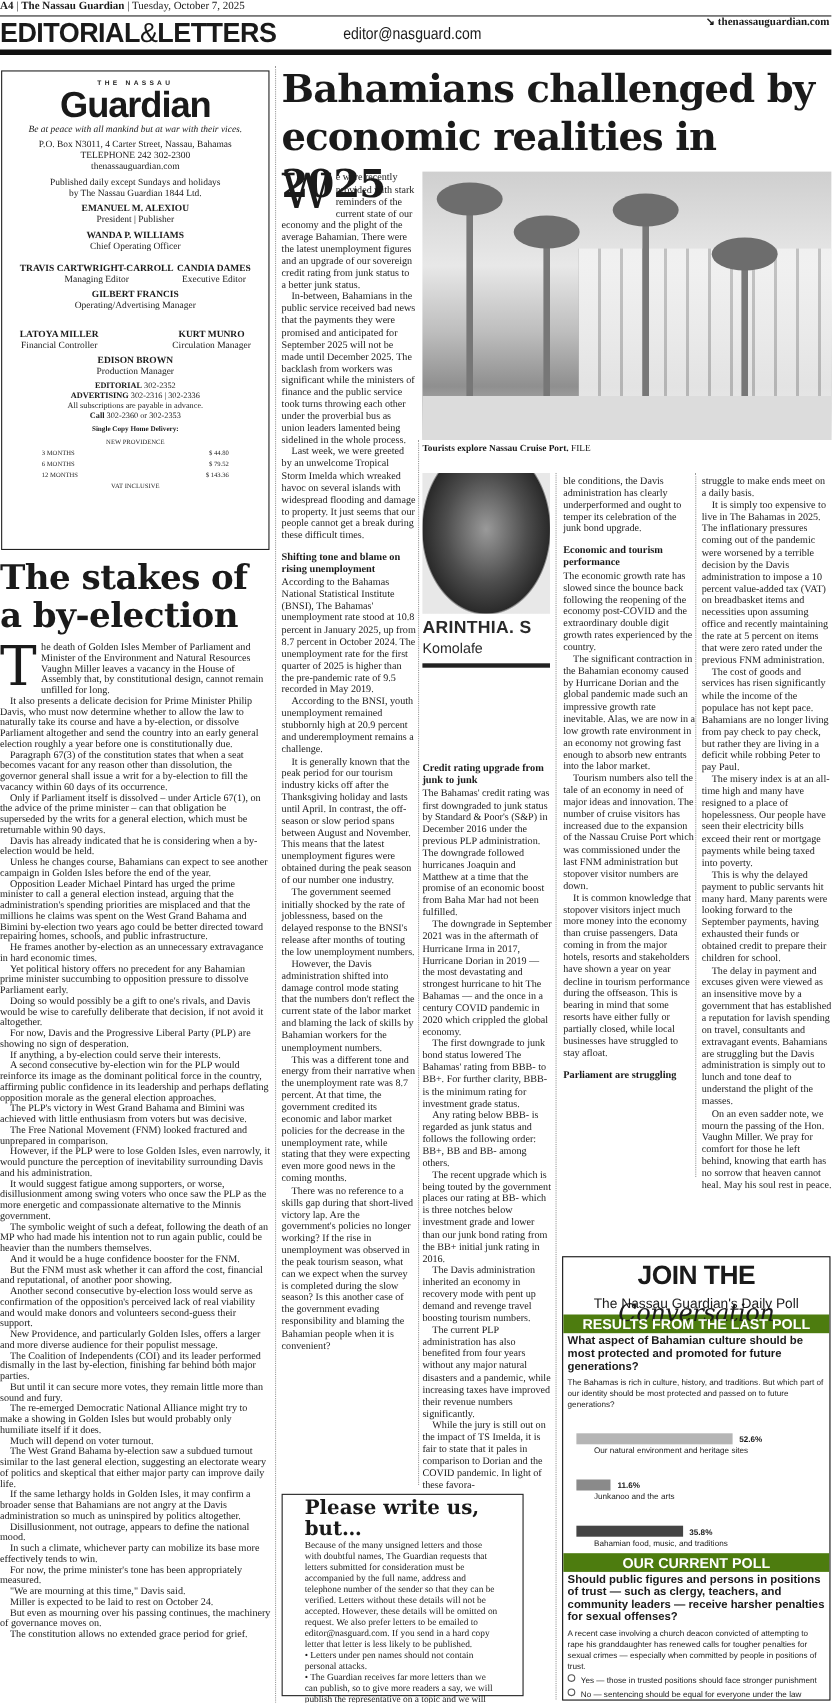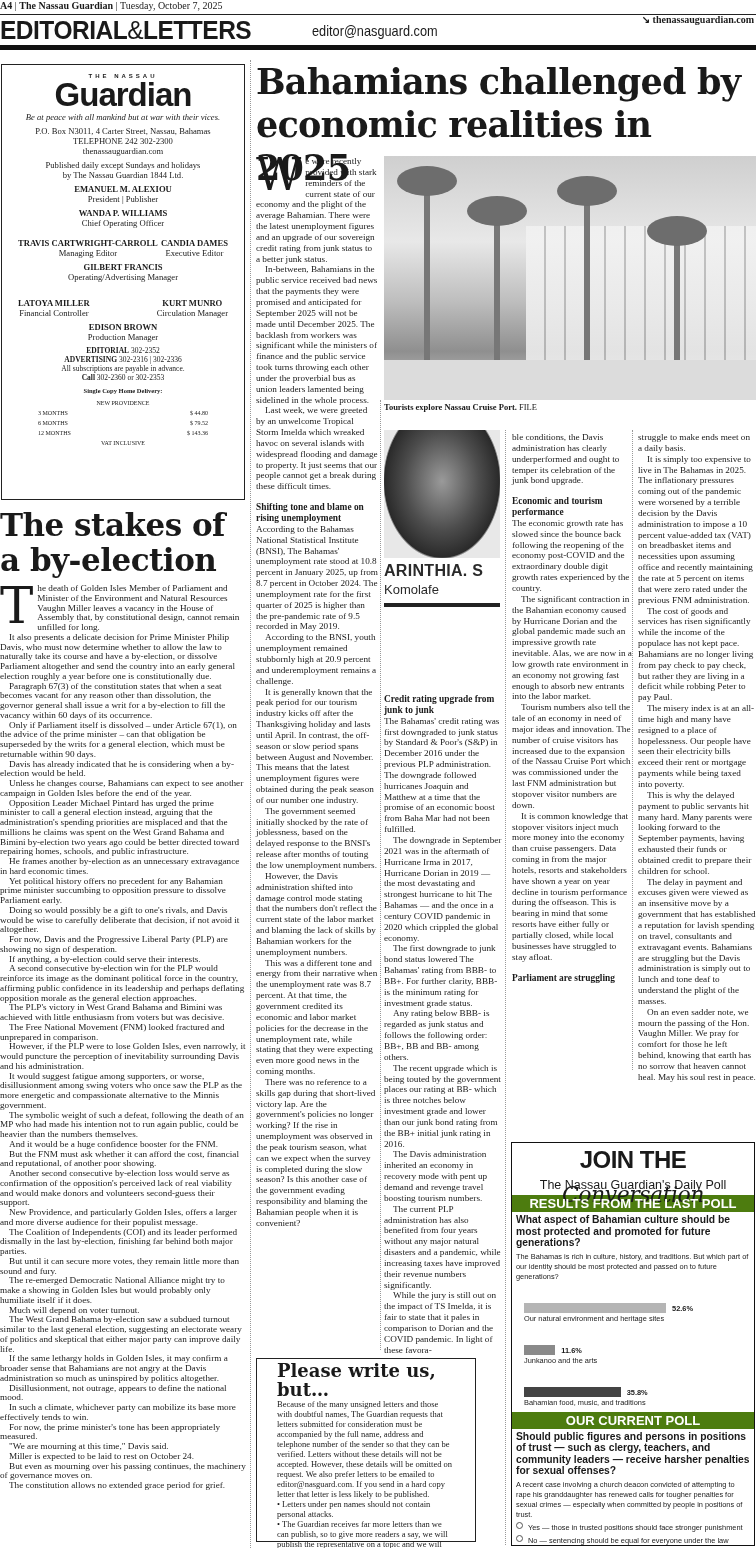--- a/index.html
+++ b/index.html
@@ -52,21 +52,21 @@
 .poll .jt{height:34px;text-align:center;font-weight:bold;font-size:24px;line-height:34px;letter-spacing:-.5px}
 .poll .jt i{font-family:"DejaVu Serif",serif;font-weight:normal;font-style:italic;font-size:22px}
 .poll .sub{text-align:center;font-size:12.5px;line-height:16px;margin-bottom:2px}
 .poll .bar-head{background:#4d7c0f;color:#fff;text-align:center;font-weight:bold;font-size:13px;line-height:17px}
 .poll .q{font-weight:bold;font-size:10.3px;line-height:11.5px;padding:2px 4px}
 .poll .d{font-size:7.4px;line-height:10px;padding:1px 4px}
 .poll .opt{padding:0 4px;font-size:7.4px}
 .poll .brow{display:flex;align-items:flex-end;height:13px;margin-top:17px}
 .poll .bfill{height:10px;margin-left:8px}
 .poll .pct{font-weight:bold;font-size:7.4px;margin-left:6px}
-.poll .blabel{margin-left:8px;line-height:12px}
+.poll .blabel{margin-left:24px;line-height:12px}
 .poll .radio{display:flex;align-items:flex-start;padding:1px 4px;font-size:7.4px;line-height:11px}
 .poll .radio span.c{display:inline-block;width:7px;height:7px;border:1px solid #555;border-radius:50%;margin-right:5px}
 .poll .qr-row{display:flex;border-top:1.5px solid #111;margin-top:4px;padding:4px}
 .poll .qr{width:54px;height:62px;border:2px solid #222;border-radius:4px;position:relative;background:repeating-conic-gradient(#333 0 25%,#fff 0 50%) 0 0/6px 6px}
 .poll .qr-text{flex:1;text-align:center;font-size:12px;line-height:13px;padding-top:6px}
 </style>
 </head>
 <body>
 
 <div class="topbar">

